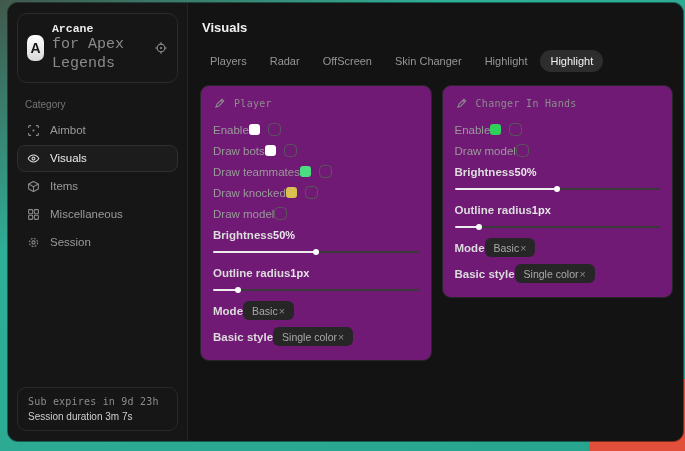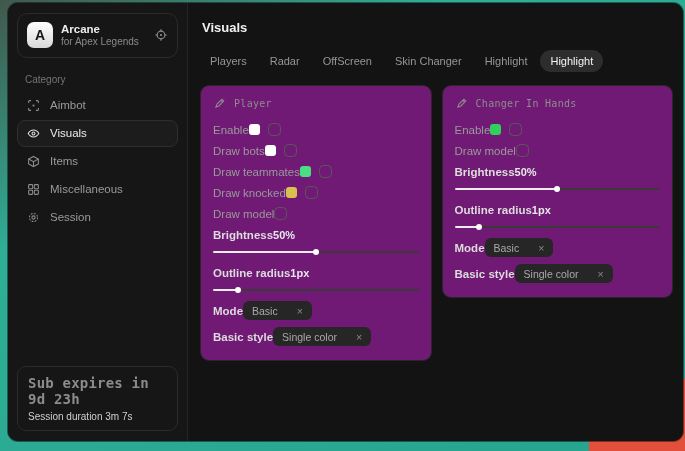--- a/index.html
+++ b/index.html
@@ -16,32 +16,32 @@
     background:#141414; border-radius:10px;
     box-shadow:0 0 0 1px rgba(0,0,0,.45);
     display:flex; overflow:hidden;
     color:#cfcfcf;
   }
 
   
   .sidebar { width:180px; min-width:180px; border-right:1px solid #242424; display:flex; flex-direction:column; padding:10px 9px; background:#161616; }
   .app-card { border:1px solid #2b2b2b; border-radius:10px; padding:8px 9px; display:flex; align-items:center; gap:8px; }
   .logo { width:26px; height:26px; border-radius:7px; background:linear-gradient(180deg,#ffffff,#d9d9d9); color:#161616; font-weight:bold; font-size:14px; display:flex; align-items:center; justify-content:center; }
-  .app-meta { line-height:1.25; }
+  .app-meta { line-height:1.25;font-family:Liberation Mono, monospace; }
   .app-title { font-size:11.5px; font-weight:bold; color:#ededed; }
-  .app-subtitle { font-size:10px; color:#8a8a8a; }
+  .app-subtitle { font-size:15px; color:#8a8a8a; }
   .hdr-icon { margin-left:auto; display:flex; color:#8d8d8d; }
   .cat-label { font-size:10px; color:#757575; margin:16px 8px 7px; }
   .nav { display:flex; flex-direction:column; }
   .nav-item { height:27px; display:flex; align-items:center; gap:10px; padding:0 9px; border:1px solid transparent; border-radius:8px; color:#9a9a9a; font-size:11.5px; cursor:pointer; margin-bottom:1px; }
   .nav-item .nicon { display:flex; color:#8d8d8d; }
   .nav-item.active { border-color:#2f2f2f; background:#1c1c1c; color:#ececec; }
   .nav-item.active .nicon { color:#e0e0e0; }
   .footer-card { margin-top:auto; border:1px solid #2a2a2a; border-radius:9px; padding:8px 10px; }
-  .footer-line1 { font-family:"DejaVu Sans Mono", monospace; font-size:14px; color:#8c8c8c; letter-spacing:.2px;font-weight:bold; }
+  .footer-line1 { font-family:"DejaVu Sans Mono", monospace; font-size:10px; color:#8c8c8c; letter-spacing:.2px; }
   .footer-line2 { font-size:10px; color:#cfcfcf; margin-top:4px; }
 
   
   .main { flex:1; padding:10px 10px 10px 12px; background:#131313; display:flex; flex-direction:column; }
   .page-title { font-size:13px; font-weight:bold; color:#f0f0f0; margin:7px 0 15px 2px; }
   .tabs { display:flex; align-items:center; gap:3px; margin:0 0 13px 0; }
   .tab { padding:5px 10px; font-size:11px; color:#969696; border-radius:999px; cursor:pointer; white-space:nowrap; }
   .tab.active { background:#2d2d2d; color:#f5f5f5; }
 
   .content { display:flex; gap:10px; align-items:flex-start; }
@@ -51,21 +51,21 @@
   .row-label { font-size:11.5px; color:#9a9a9a; }
   .row-label.bright { color:#dcdcdc; font-weight:bold; }
   .row-ctrl { display:flex; align-items:center; gap:8px; }
   .swatch { width:11px; height:11px; border-radius:3px; cursor:pointer; }
   .checkbox { width:13px; height:13px; border:1.5px solid #585858; border-radius:4.5px; cursor:pointer; }
   .row-value { font-size:11px; font-weight:bold; color:#e8e8e8; }
   .slider { height:2px; background:#3a3a3a; border-radius:2px; margin:6px 0 9px; cursor:pointer; }
   .slider-fill { height:2px; background:#ededed; border-radius:2px; position:relative; }
   .slider-fill::after { content:""; position:absolute; right:-3px; top:-2px; width:6px; height:6px; background:#ffffff; border-radius:50%; }
   .chip-row { margin-top:5px; }
-  .chip { display:inline-flex; align-items:center; gap:19px; background:#262626; border-radius:6px; padding:3.5px 9px; font-size:10.5px; color:#a9a9a9; cursor:pointer; }
+  .chip { display:inline-flex; align-items:center; gap:1px; background:#262626; border-radius:6px; padding:3.5px 9px; font-size:10.5px; color:#a9a9a9; cursor:pointer; }
   .chip-x { color:#8a8a8a; font-size:10.5px; cursor:pointer; }
   svg { display:block; }
 </style>
 </head>
 <body>
 
 <div class="bg-orange"></div>
 
 <div class="window">
 

